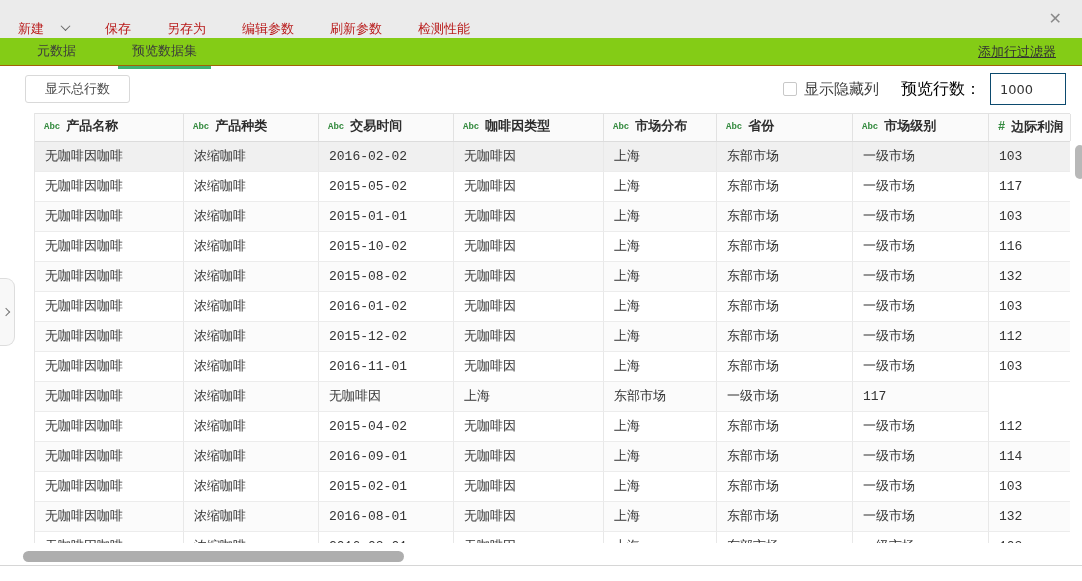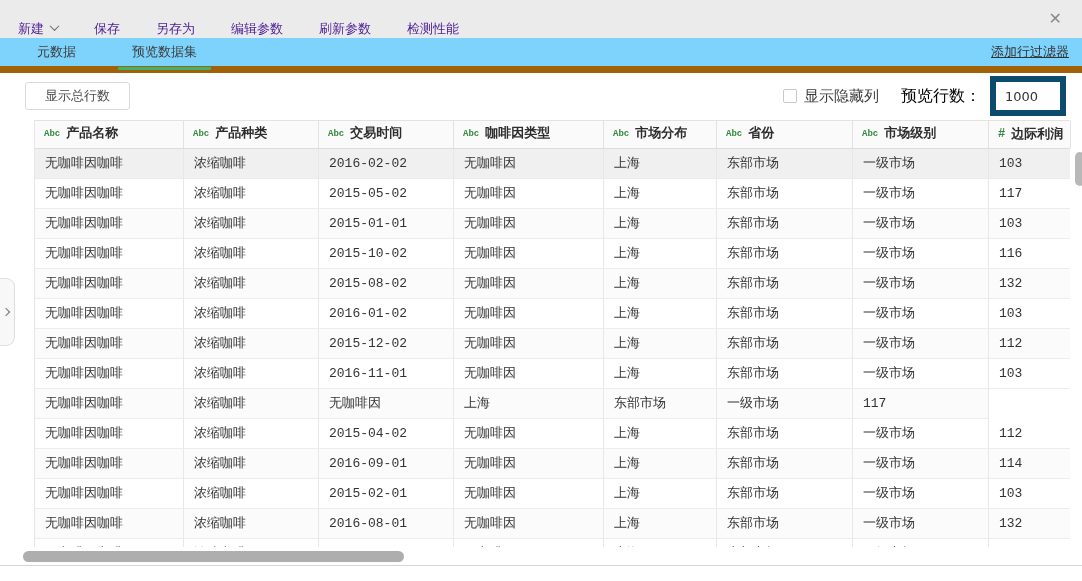--- a/index.html
+++ b/index.html
@@ -4,49 +4,49 @@
 <style>
   * { box-sizing: border-box; margin: 0; padding: 0; }
   html,body { width:1082px; height:581px; background:#fff;
     font-family:"DejaVu Sans","Liberation Sans",sans-serif; color:#333; }
   .window { position:absolute; left:0; top:0; width:1082px; height:566px;
     background:#fff; border-bottom:1px solid #d6d6d6; overflow:hidden; }
 
   
   .toolbar { height:38px; background:#ebebeb; display:flex; align-items:center;
     padding-left:18px; gap:36px; }
-  .tool-item { font-size:13px; color:#4c1d95; cursor:pointer; display:flex;
-    align-items:center; gap:7px; white-space:nowrap;margin-top:20px; }
+  .tool-item { font-size:13px; color:#b91c1c; cursor:pointer; display:flex;
+    align-items:center; gap:18px; white-space:nowrap;margin-top:20px; }
   .chev-down { width:7px; height:7px; border-right:1.5px solid #666;
     border-bottom:1.5px solid #666; transform:rotate(45deg) translate(-1px,-1px); margin-top:-3px; }
   .close-btn { margin-left:auto; margin-right:20px; font-size:16px; color:#8a8a8a;
     cursor:pointer; line-height:1; }
 
   
-  .tabbar { height:35px; display:flex; align-items:center; padding-left:35px;
-    gap:52px; border-bottom:7px solid #a16207; background:#7dd3fc; }
+  .tabbar { height:28px; display:flex; align-items:center; padding-left:35px;
+    gap:52px; border-bottom:1px solid #a16207; background:#84cc16; }
   .tab { font-size:13px; color:#3c3c3c; height:35px; line-height:33px;
     position:relative; cursor:pointer; padding:0 2px; }
   .tab.active::after { content:""; position:absolute; left:-12px; right:-12px;
     bottom:0; height:3px; background:#3eb370; }
-  .filter-link { margin-left:auto; margin-right:13px; font-size:13px; color:#333;
+  .filter-link { margin-left:auto; margin-right:26px; font-size:13px; color:#333;
     text-decoration:underline; cursor:pointer; }
 
   
   .controls { margin-top:9px; height:28px; display:flex; align-items:center;
     padding:0 16px 0 18px;margin-left:7px; }
   .btn-total { height:28px; padding:0 19px; background:#fff;
     border:1px solid #d9d9d9; border-radius:3px; font-size:13px; color:#4a4a4a;
     cursor:pointer; font-family:inherit; }
   .right-controls { margin-left:auto; display:flex; align-items:center; }
   .checkbox { width:14px; height:14px; border:1px solid #c8c8c8; border-radius:2px;
     background:#fff; cursor:pointer; margin-right:7px; }
   .chk-label { font-size:15px; color:#3c3c3c; }
   .preview-label { font-size:16px; color:#000000; margin-left:22px; margin-right:9px; }
-  .preview-input { width:76px; height:40px; border:6px solid #0c4a6e;
+  .preview-input { width:76px; height:32px; border:1px solid #0c4a6e;
     font-size:13px; color:#333; padding-left:9px; font-family:inherit; outline:none; }
 
   
   .table-area { position:relative; margin-left:34px; margin-top:10px; width:1058px;font-family:Liberation Mono, monospace; }
   .table-box { width:1036px; border-left:1px solid #e6e6e6; }
   .thead { display:grid; grid-template-columns:149px 135px 135px 150px 113px 136px 136px 82px;
     background:#fafafa; border-top:1px solid #e2e2e2; border-bottom:1px solid #dcdcdc; }
   .th { height:27px; line-height:26px; padding-left:9px; font-size:13px;
     font-weight:bold; color:#2d2d2d; border-right:1px solid #e2e2e2;
     white-space:nowrap; overflow:hidden; cursor:pointer; }

